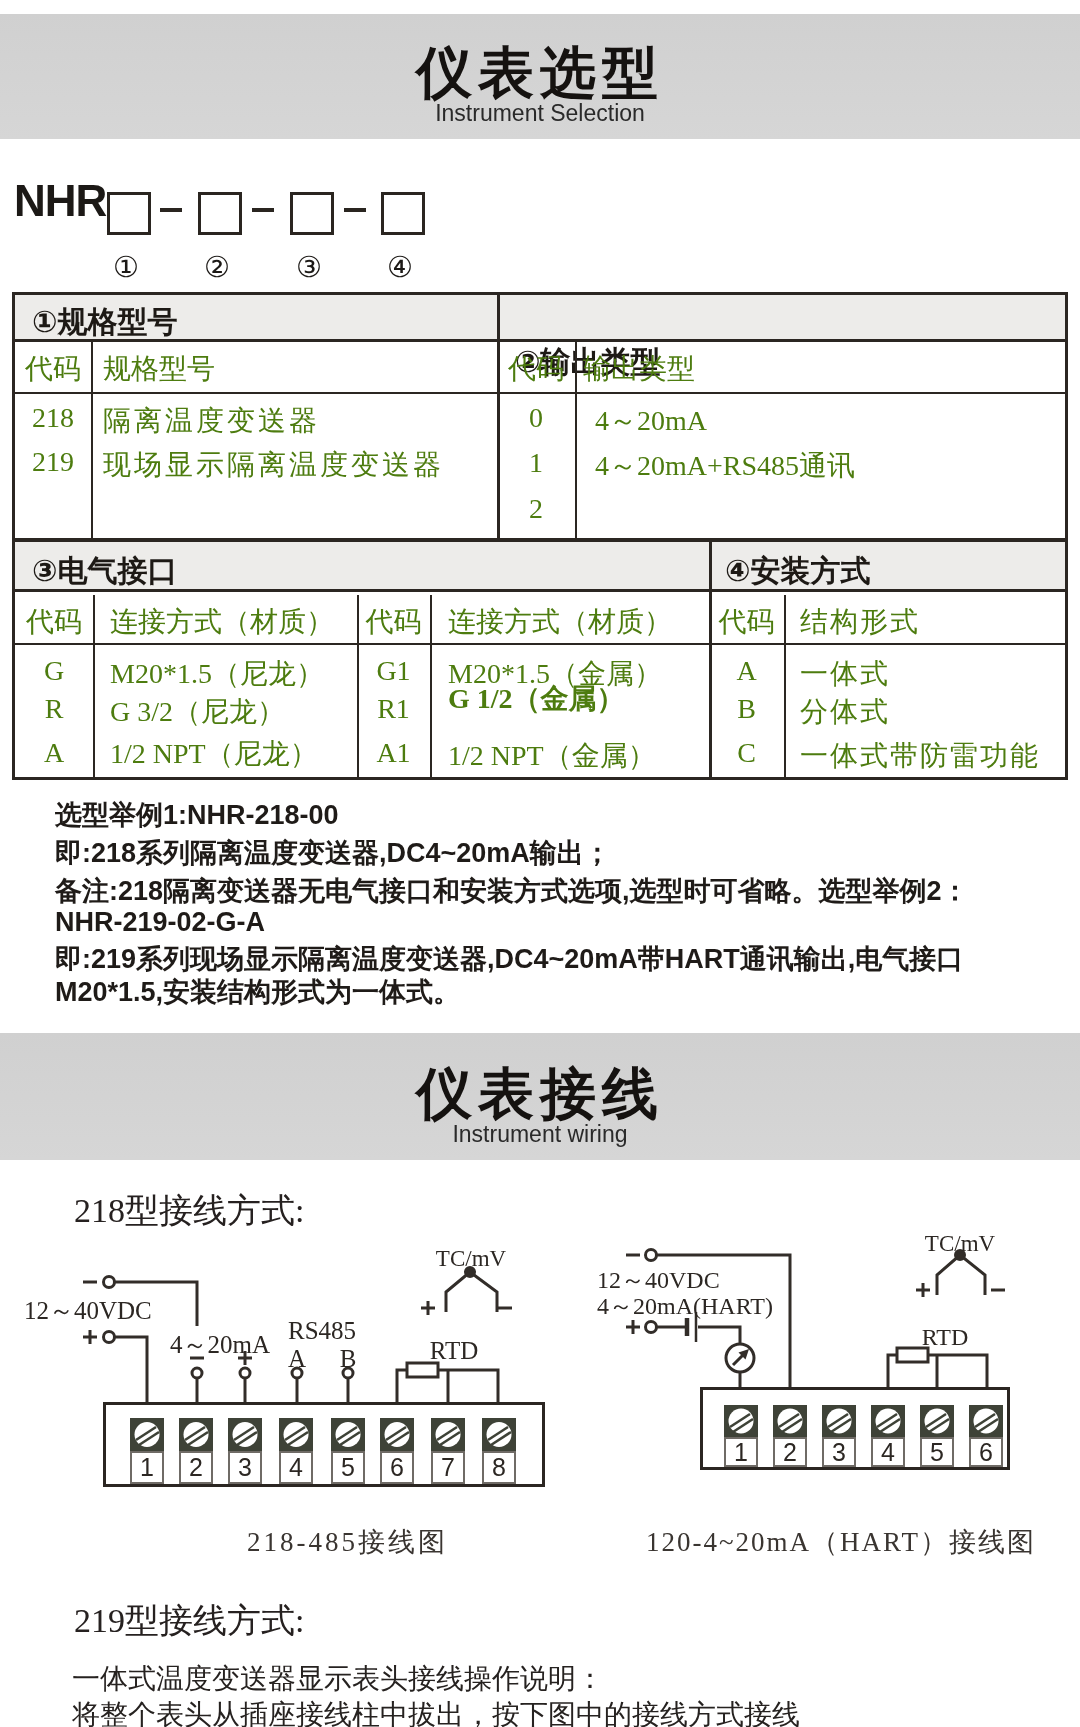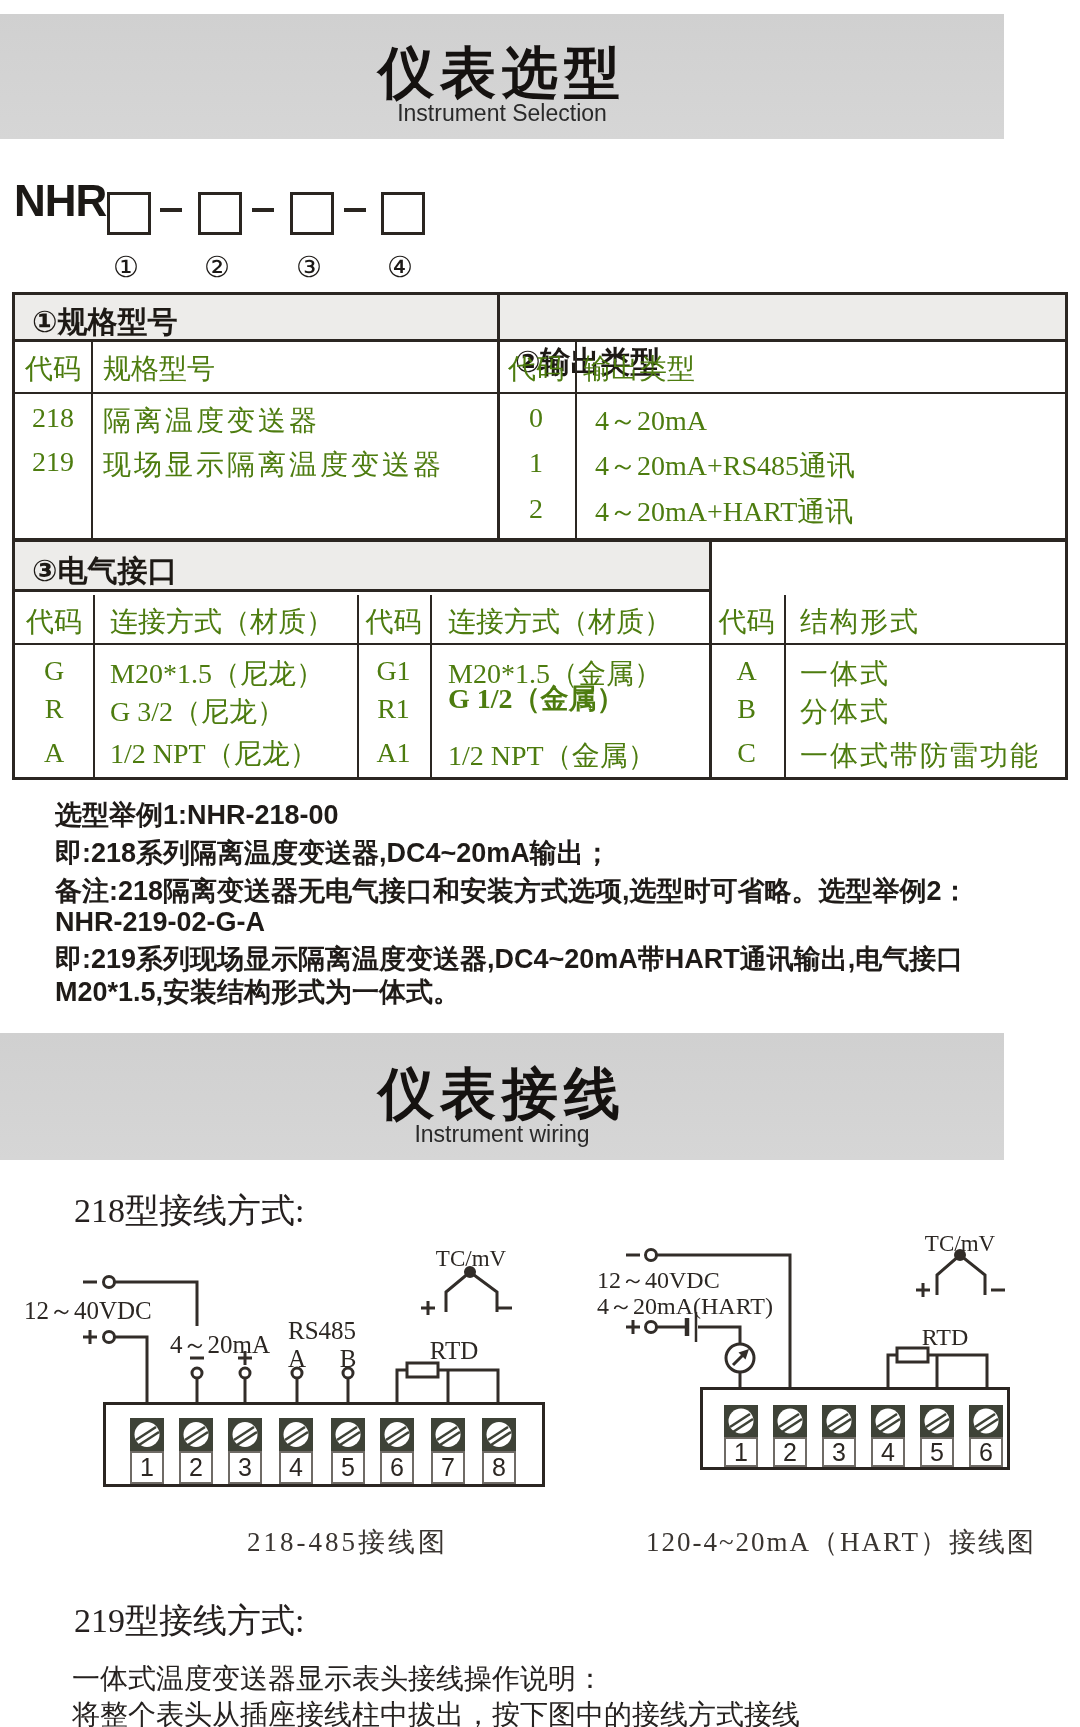--- a/index.html
+++ b/index.html
@@ -2,21 +2,21 @@
 <html><head>
 <meta charset="utf-8">
 <style>
   html,body{margin:0;padding:0;background:#ffffff;}
   body{width:1080px;height:1727px;position:relative;overflow:hidden;
        font-family:"Liberation Sans","DejaVu Sans",sans-serif;color:#231e1a;}
   .abs{position:absolute;}
   .serif{font-family:"Liberation Serif","DejaVu Serif",serif;}
   .center{text-align:center;}
   
-  .banner{left:0;width:1004px;background:linear-gradient(#d0d0d0,#d6d6d6);}
+  .banner{left:0;width:1080px;background:linear-gradient(#d0d0d0,#d6d6d6);}
   .banner-title{width:100%;text-align:center;font-weight:700;font-size:56px;letter-spacing:6px;color:#151210;}
   .banner-sub{width:100%;text-align:center;font-size:23px;color:#2a2a2a;}
   
   .nhr{font-weight:700;font-size:44px;letter-spacing:-1px;color:#1c1916;}
   .mbox{width:38px;height:37px;border:3px solid #2a2520;background:#fff;}
   .mdash{width:22px;height:4px;background:#2a2520;}
   .mnum{font-size:29px;color:#1c1916;width:40px;text-align:center;}
   
   .tbl{left:12px;top:292px;width:1056px;height:488px;border:3px solid #2b2622;box-sizing:border-box;background:#fff;}
   .ghead{background:#edecea;border-bottom:3px solid #2b2622;box-sizing:border-box;}
@@ -80,26 +80,28 @@
   <div class="abs cell serif center" style="left:0;top:107px;width:76px;">218</div>
   <div class="abs cell serif" style="left:88px;top:107px;letter-spacing:3px;">隔离温度变送器</div>
   <div class="abs cell serif center" style="left:0;top:151px;width:76px;">219</div>
   <div class="abs cell serif" style="left:88px;top:151px;letter-spacing:3px;">现场显示隔离温度变送器</div>
 
   <div class="abs cell serif center" style="left:482px;top:107px;width:78px;">0</div>
   <div class="abs cell serif" style="left:580px;top:107px;">4～20mA</div>
   <div class="abs cell serif center" style="left:482px;top:152px;width:78px;">1</div>
   <div class="abs cell serif" style="left:580px;top:152px;">4～20mA+RS485通讯</div>
   <div class="abs cell serif center" style="left:482px;top:198px;width:78px;">2</div>
-  <div class="abs cell serif" style="left:580px;top:198px;">4～20mA+HART通讯</div>
 
   <div class="abs hline" style="left:0;top:243px;width:1050px;height:4px;"></div>
 
   <div class="abs ghead" style="left:0;top:247px;width:694px;height:50px;">
     <div class="abs ghead-txt" style="left:17px;top:9px;">③电气接口</div>
+  </div>
+  <div class="abs ghead" style="left:694px;top:247px;width:356px;height:50px;">
+    <div class="abs ghead-txt" style="left:16px;top:9px;">④安装方式</div>
   </div>
 
   <div class="abs vline" style="left:78px;top:300px;width:2px;height:182px;"></div>
   <div class="abs vline" style="left:342px;top:300px;width:2px;height:182px;"></div>
   <div class="abs vline" style="left:415px;top:300px;width:2px;height:182px;"></div>
   <div class="abs vline" style="left:694px;top:247px;width:3px;height:235px;"></div>
   <div class="abs vline" style="left:769px;top:300px;width:2px;height:182px;"></div>
 
   <div class="abs hline" style="left:0;top:348px;width:1050px;height:2px;"></div>
 

